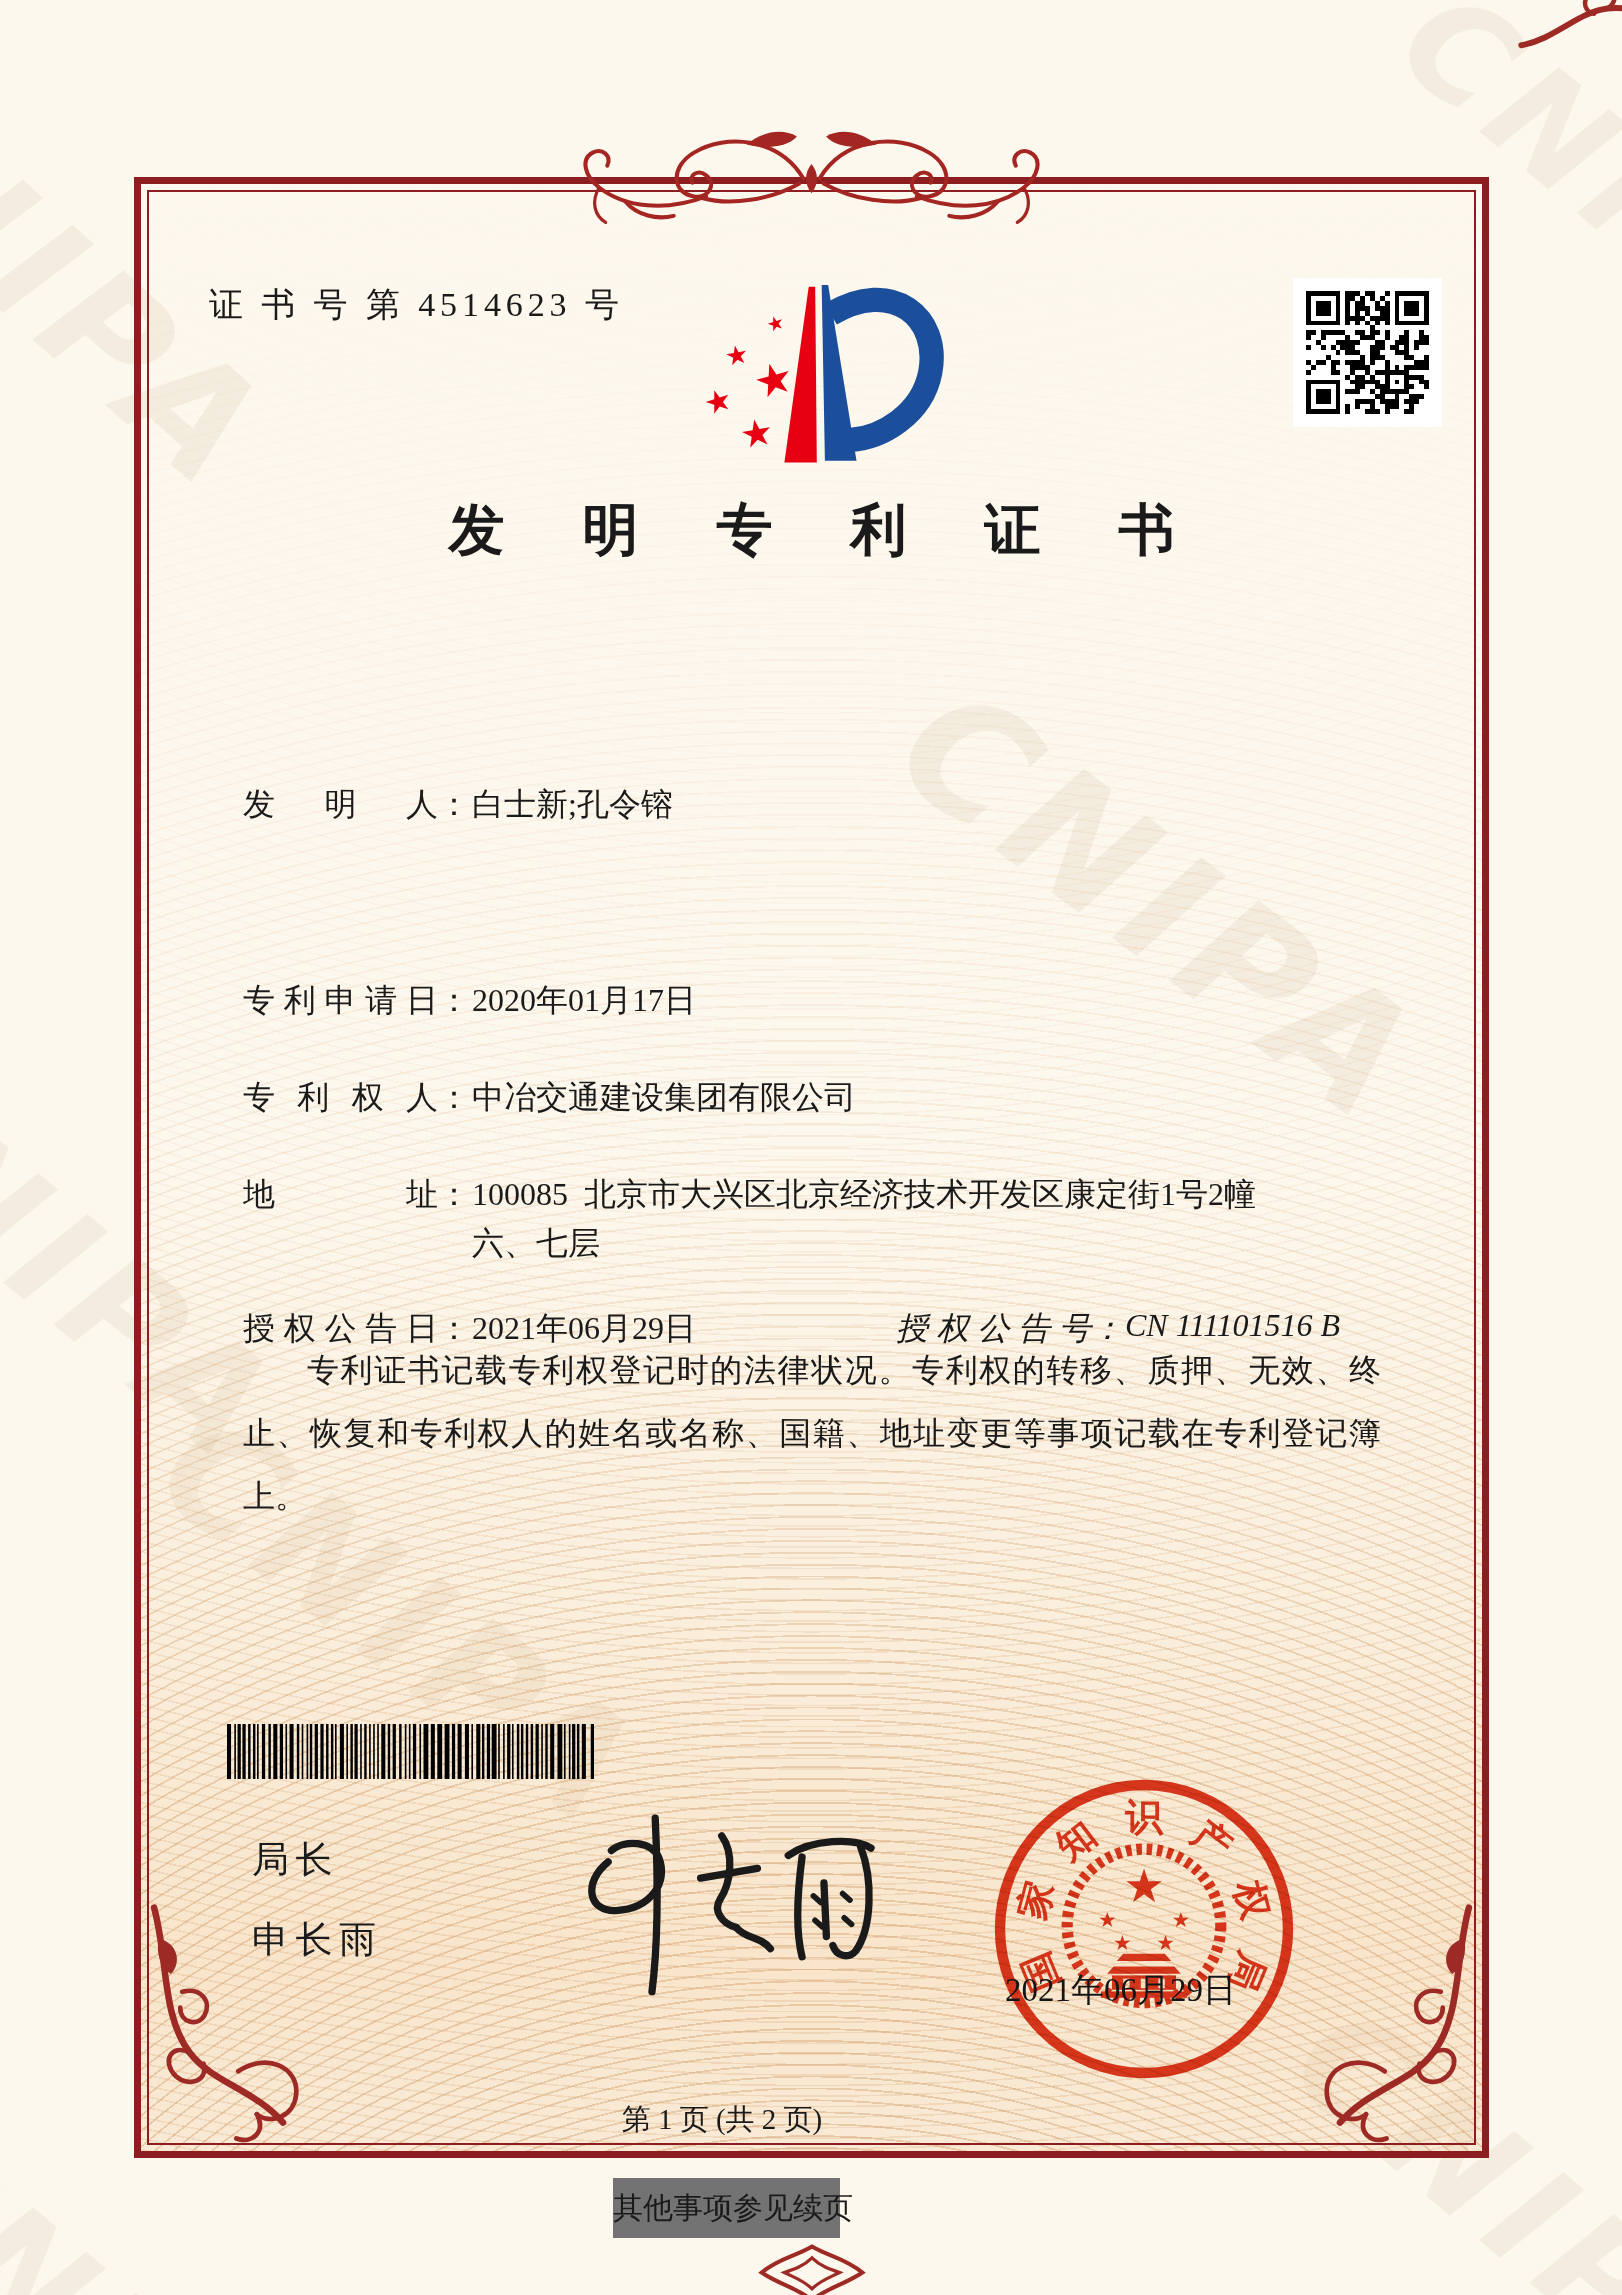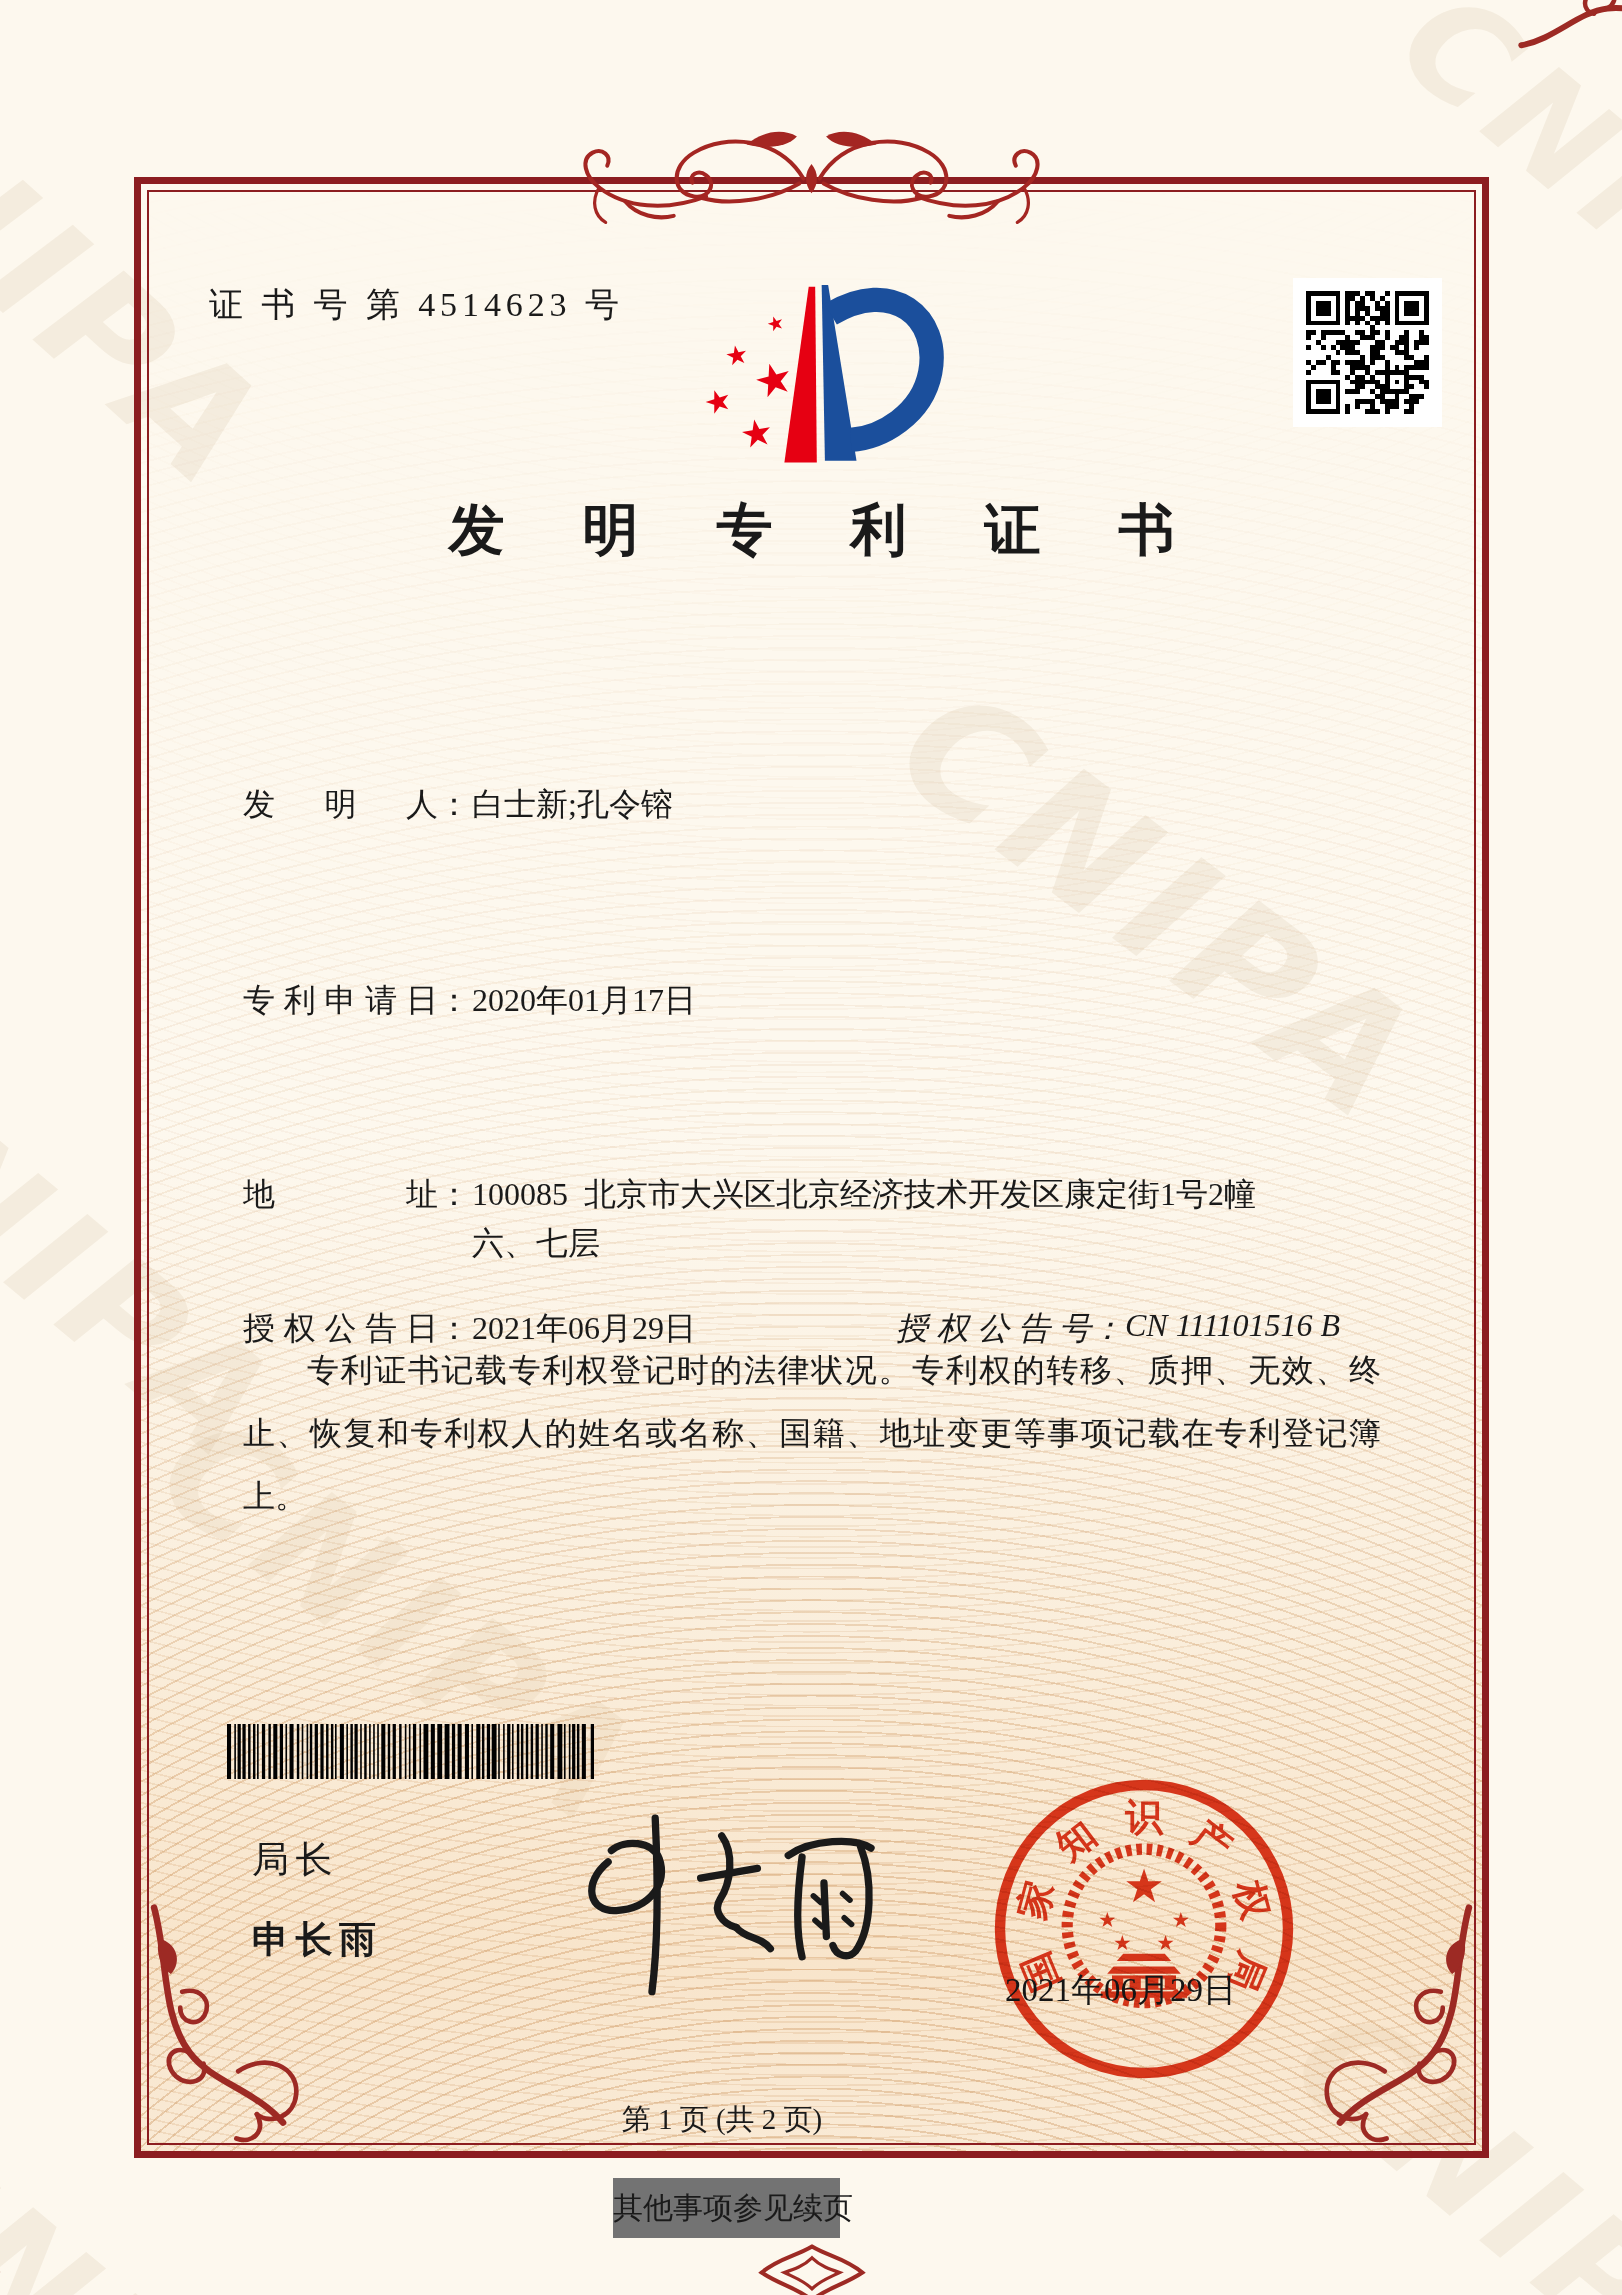--- a/index.html
+++ b/index.html
@@ -45,21 +45,21 @@
   .col2{position:absolute;left:653px;top:0;white-space:nowrap;font-style:italic;}
 
   
   #paras{position:absolute;left:243px;top:1339px;width:1138px;font-size:32px;line-height:63px;text-align:justify;}
   #paras p{margin:0;text-indent:2em;}
   #paras p + p{margin-top:23px;}
 
   
   #barcode{position:absolute;left:227px;top:1724px;width:367px;height:55px;}
   #director-title{position:absolute;left:252px;top:1835px;font-size:37px;letter-spacing:6.5px;font-family:"Liberation Sans","DejaVu Sans",sans-serif;font-weight:500;}
-  #director-name{position:absolute;left:252px;top:1915px;font-size:37px;letter-spacing:6.5px;font-family:"Liberation Sans","DejaVu Sans",sans-serif;font-weight:700;}
+  #director-name{position:absolute;left:252px;top:1915px;font-size:37px;letter-spacing:6.5px;font-family:"Liberation Sans","DejaVu Sans",sans-serif;font-weight:400;}
   #signature{position:absolute;left:454px;top:1805px;width:430px;height:203px;}
   #seal{position:absolute;left:984px;top:1769px;width:320px;height:320px;mix-blend-mode:multiply;}
   #seal-date{position:absolute;left:1005px;top:1968px;width:292px;font-size:33px;color:#151515;white-space:nowrap;}
   #page-indicator{position:absolute;left:438px;top:2100px;width:568px;text-align:center;font-size:29px;}
   #note-box{position:absolute;left:613px;top:2178px;width:227px;height:60px;background:#737373;
             text-align:center;font-size:30px;line-height:60px;white-space:nowrap;}
 
   .orn{position:absolute;}
   svg text.sealchar{font-family:"Liberation Serif",serif;font-weight:bold;}
 </style>
@@ -484,20 +484,23 @@
   </div>
 
   <div id="title">发 明 专 利 证 书</div>
 
   <div class="row" style="top:783px;">
     <span class="flabel">发明人</span><span class="colon">：</span><span class="fvalue">白士新;孔令镕</span>
   </div>
   <div class="row" style="top:979px;">
     <span class="flabel">专利申请日</span><span class="colon">：</span><span class="fvalue">2020年01月17日</span>
   </div>
+  <div class="row" style="top:1076px;">
+    <span class="flabel">专利权人</span><span class="colon">：</span><span class="fvalue">中冶交通建设集团有限公司</span>
+  </div>
   <div class="row" style="top:1173px;">
     <span class="flabel">地址</span><span class="colon">：</span><span class="fvalue">100085&nbsp; 北京市大兴区北京经济技术开发区康定街1号2幢</span>
   </div>
   <div class="row" style="top:1222px;left:472px;">
     <span class="fvalue">六、七层</span>
   </div>
   <div class="row" style="top:1267px;margin-top:40px;">
     <span class="flabel">授权公告日</span><span class="colon">：</span><span class="fvalue">2021年06月29日</span>
     <span class="col2">
       <span class="flabel">授权公告号</span><span class="colon">：</span><span class="fvalue">CN 111101516 B</span>

